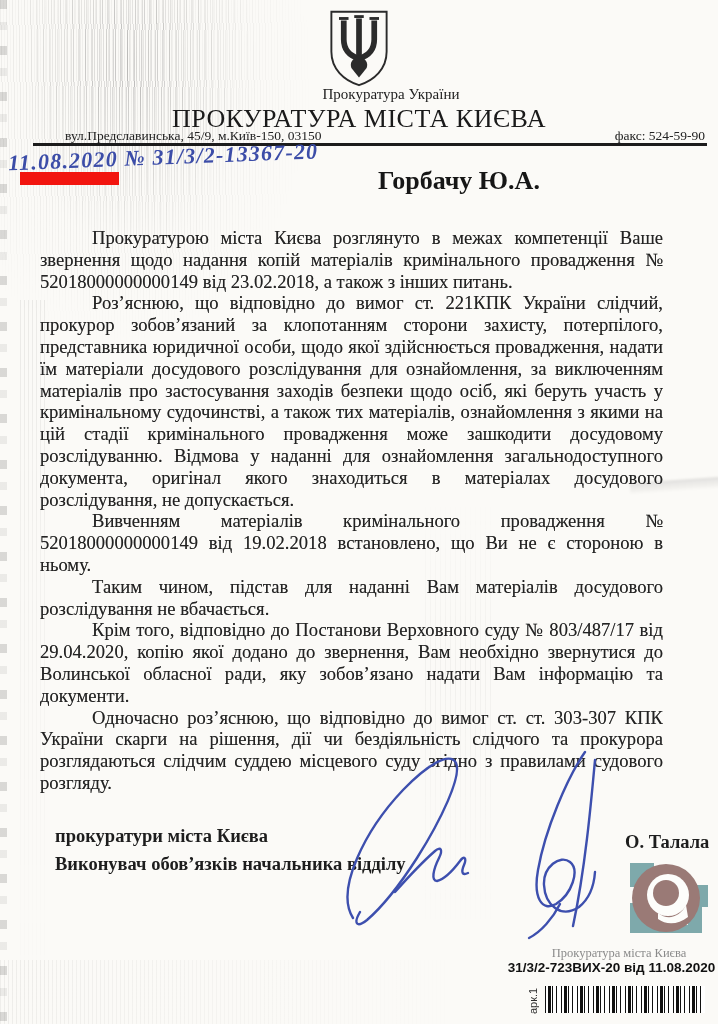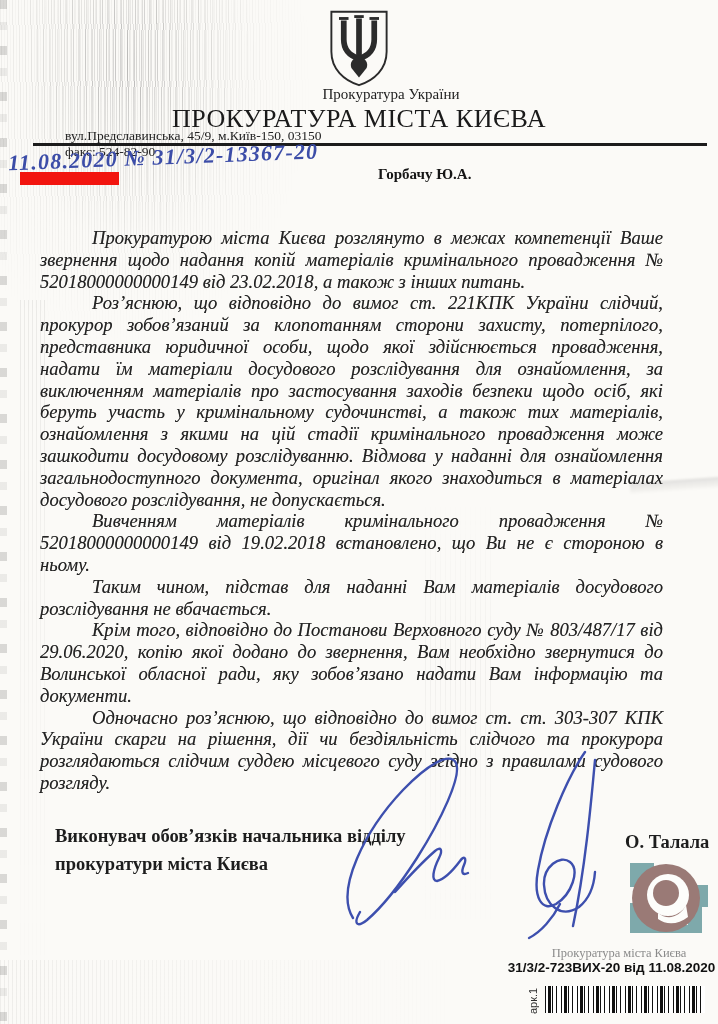--- a/index.html
+++ b/index.html
@@ -55,34 +55,34 @@
   .crease{
     left:630px;top:480px;width:90px;height:12px;
     background:linear-gradient(rgba(0,0,0,.10), rgba(0,0,0,0));
     transform:rotate(-4deg);
     filter:blur(1px);
   }
   
   .emblem{position:absolute;left:324px;top:8px;width:70px;height:80px;}
   .org-parent{position:absolute;left:0;top:86px;width:718px;text-align:center;font-size:15px;color:#222;margin-left:32px;}
   .org-name{position:absolute;left:0;top:104px;width:718px;text-align:center;font-size:26px;letter-spacing:.5px;color:#1a1a1a;}
-  .addr-row{position:absolute;left:65px;top:128px;width:640px;display:flex;justify-content:space-between;font-size:13.5px;color:#222;flex-direction:column;}
+  .addr-row{position:absolute;left:65px;top:128px;width:640px;display:flex;justify-content:space-between;font-size:13.5px;color:#222;}
   .rule{position:absolute;left:33px;top:143px;width:674px;height:2.5px;background:#1c1c1c;}
   
   .handwritten{
     position:absolute;left:8px;top:144px;width:330px;
     font-style:italic;font-weight:bold;
     font-size:22px;letter-spacing:1.2px;
     color:#3c4da8;transform:rotate(-2.2deg);
     white-space:nowrap;
   }
   .redaction{position:absolute;left:20px;top:172px;width:99px;height:13px;background:#f2150f;}
-  .recipient{position:absolute;left:378px;top:166px;font-size:15px;font-weight:bold;color:#161616;}
+  .recipient{position:absolute;left:378px;top:166px;font-size:26px;font-weight:bold;color:#161616;}
   
-  .body-text{position:absolute;left:40px;top:227px;width:623px;font-style:italic;}
+  .body-text{position:absolute;left:40px;top:227px;width:623px;}
   .body-text p{
     margin:0;text-indent:52px;text-align:justify;
     font-size:18.6px;line-height:21.8px;color:#232323;
     text-shadow:0 0 .4px rgba(30,30,30,.45);
   }
   
   .sig-title{position:absolute;left:55px;top:822px;font-size:18.5px;font-weight:bold;line-height:28px;color:#1d1d1d;}
   .signer{position:absolute;left:585px;top:832px;font-size:18.5px;font-weight:bold;color:#1d1d1d;padding-left:40px;}
   .signature-svg{position:absolute;left:333px;top:740px;width:298px;height:200px;}
   
@@ -126,41 +126,41 @@
       <path d="M14,11 h10"></path>
         <path d="M30,9 h10"></path>
         <path d="M46,11 h10"></path>
     </g>
     <path d="M35,50 c-7,3 -10,8 -8,13 l8,10 8,-10 c2,-5 -1,-10 -8,-13 z" fill="#2b2b2b"></path>
   </svg>
   <div class="org-parent">Прокуратура України</div>
   <div class="org-name">ПРОКУРАТУРА МІСТА КИЄВА</div>
   <div class="addr-row">
     <span>вул.Предславинська, 45/9, м.Київ-150, 03150</span>
-    <span>факс: 524-82-90</span>
+    <span>факс: 524-59-90</span>
   </div>
   <div class="rule"></div>
 
   <div class="handwritten">11.08.2020 № 31/3/2-13367-20</div>
   <div class="redaction"></div>
 
   <div class="recipient">Горбачу Ю.А.</div>
 
   <div class="body-text">
     <p>Прокуратурою міста Києва розглянуто в межах компетенції Ваше звернення щодо надання копій матеріалів кримінального провадження № 52018000000000149 від 23.02.2018, а також з інших питань.</p>
     <p>Роз’яснюю, що відповідно до вимог ст. 221КПК України слідчий, прокурор зобов’язаний за клопотанням сторони захисту, потерпілого, представника юридичної особи, щодо якої здійснюється провадження, надати їм матеріали досудового розслідування для ознайомлення, за виключенням матеріалів про застосування заходів безпеки щодо осіб, які беруть участь у кримінальному судочинстві, а також тих матеріалів, ознайомлення з якими на цій стадії кримінального провадження може зашкодити досудовому розслідуванню. Відмова у наданні для ознайомлення загальнодоступного документа, оригінал якого знаходиться в матеріалах досудового розслідування, не допускається.</p>
     <p>Вивченням матеріалів кримінального провадження № 52018000000000149 від 19.02.2018 встановлено, що Ви не є стороною в ньому.</p>
     <p>Таким чином, підстав для наданні Вам матеріалів досудового розслідування не вбачається.</p>
-    <p>Крім того, відповідно до Постанови Верховного суду № 803/487/17 від 29.06.2020, копію якої додано до звернення, Вам необхідно звернутися до Волинської обласної ради, яку зобов’язано надати Вам інформацію та документи.</p>
+    <p>Крім того, відповідно до Постанови Верховного суду № 803/487/17 від 29.04.2020, копію якої додано до звернення, Вам необхідно звернутися до Волинської обласної ради, яку зобов’язано надати Вам інформацію та документи.</p>
     <p>Одночасно роз’яснюю, що відповідно до вимог ст. ст. 303-307 КПК України скарги на рішення, дії чи бездіяльність слідчого та прокурора розглядаються слідчим суддею місцевого суду згідно з правилами судового розгляду.</p>
   </div>
 
   <div class="sig-title">
+    <div>прокуратури міста Києва</div>
     <div>Виконувач обов’язків начальника відділу</div>
-    <div>прокуратури міста Києва</div>
   </div>
   <div class="signer">О. Талала</div>
 
   <svg class="signature-svg" viewBox="0 0 298 200">
     <g fill="none" stroke="#3d4fae" stroke-width="2.4" stroke-linecap="round">
       <path d="M20,178 C2,150 32,90 70,50 C94,25 117,11 123,23 C129,36 108,80 84,118 C66,146 48,168 34,180 C24,188 20,184 27,172"></path>
       <path d="M62,152 C78,134 94,118 102,111 C108,106 110,110 106,118 C100,130 98,141 104,141 C112,139 121,129 127,121 C131,115 134,118 131,125 C128,132 129,136 135,133"></path>
       <path d="M252,12 C234,38 212,90 205,130 C200,158 209,172 223,164 C239,154 247,130 237,122 C227,114 210,127 211,145 C212,165 228,179 246,167 C256,159 261,146 262,132"></path>
       <path d="M262,20 C258,64 252,130 240,186"></path>
       <path d="M227,164 C220,178 208,192 196,198"></path>

